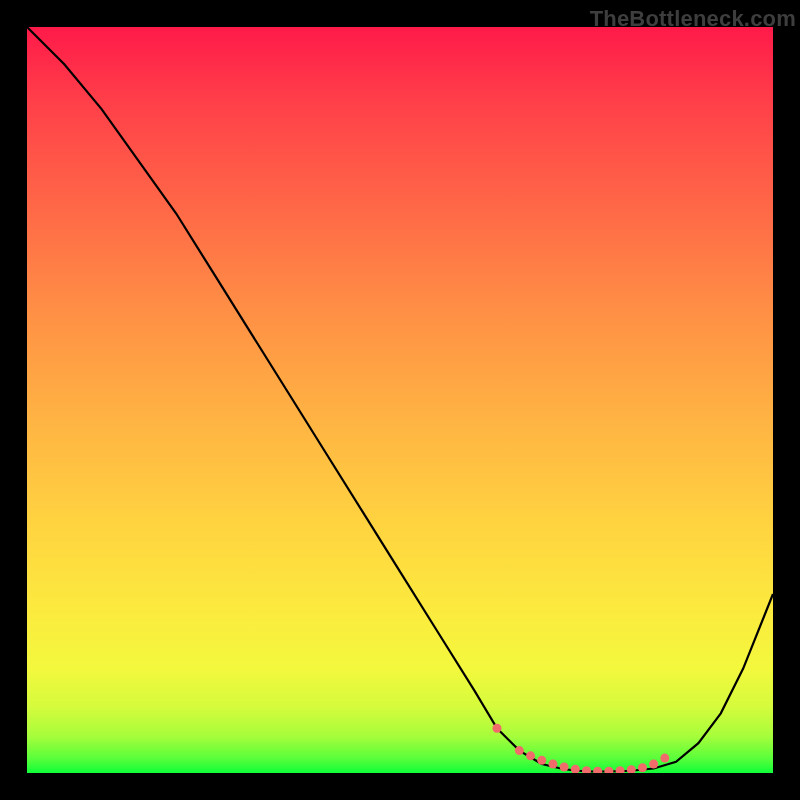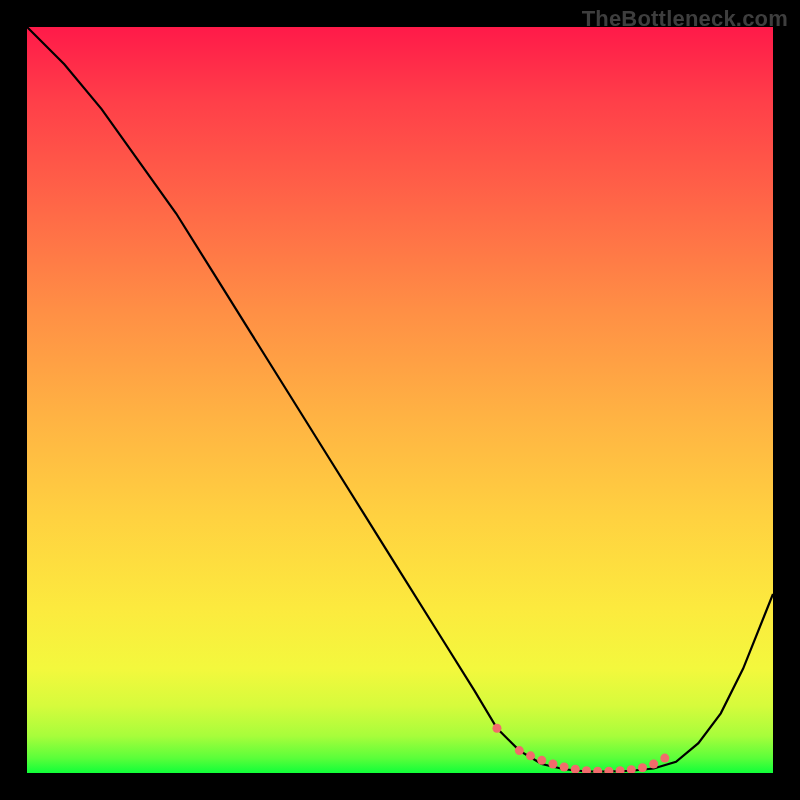--- a/index.html
+++ b/index.html
@@ -6,21 +6,21 @@
   html, body { width: 800px; height: 800px; overflow: hidden; background: #000; }
   .container {
     width: 800px;
     height: 800px;
     background: #000;
     position: relative;
   }
   .watermark {
     position: absolute;
     top: 6px;
-    right: 12px;
+    right: 4px;
     font-family: Arial, Helvetica, sans-serif;
     font-size: 22px;
     font-weight: 600;
     color: #3e3e3e;
     letter-spacing: 0.2px;
     z-index: 10;
   }
   .plot {
     position: absolute;
     left: 27px;

